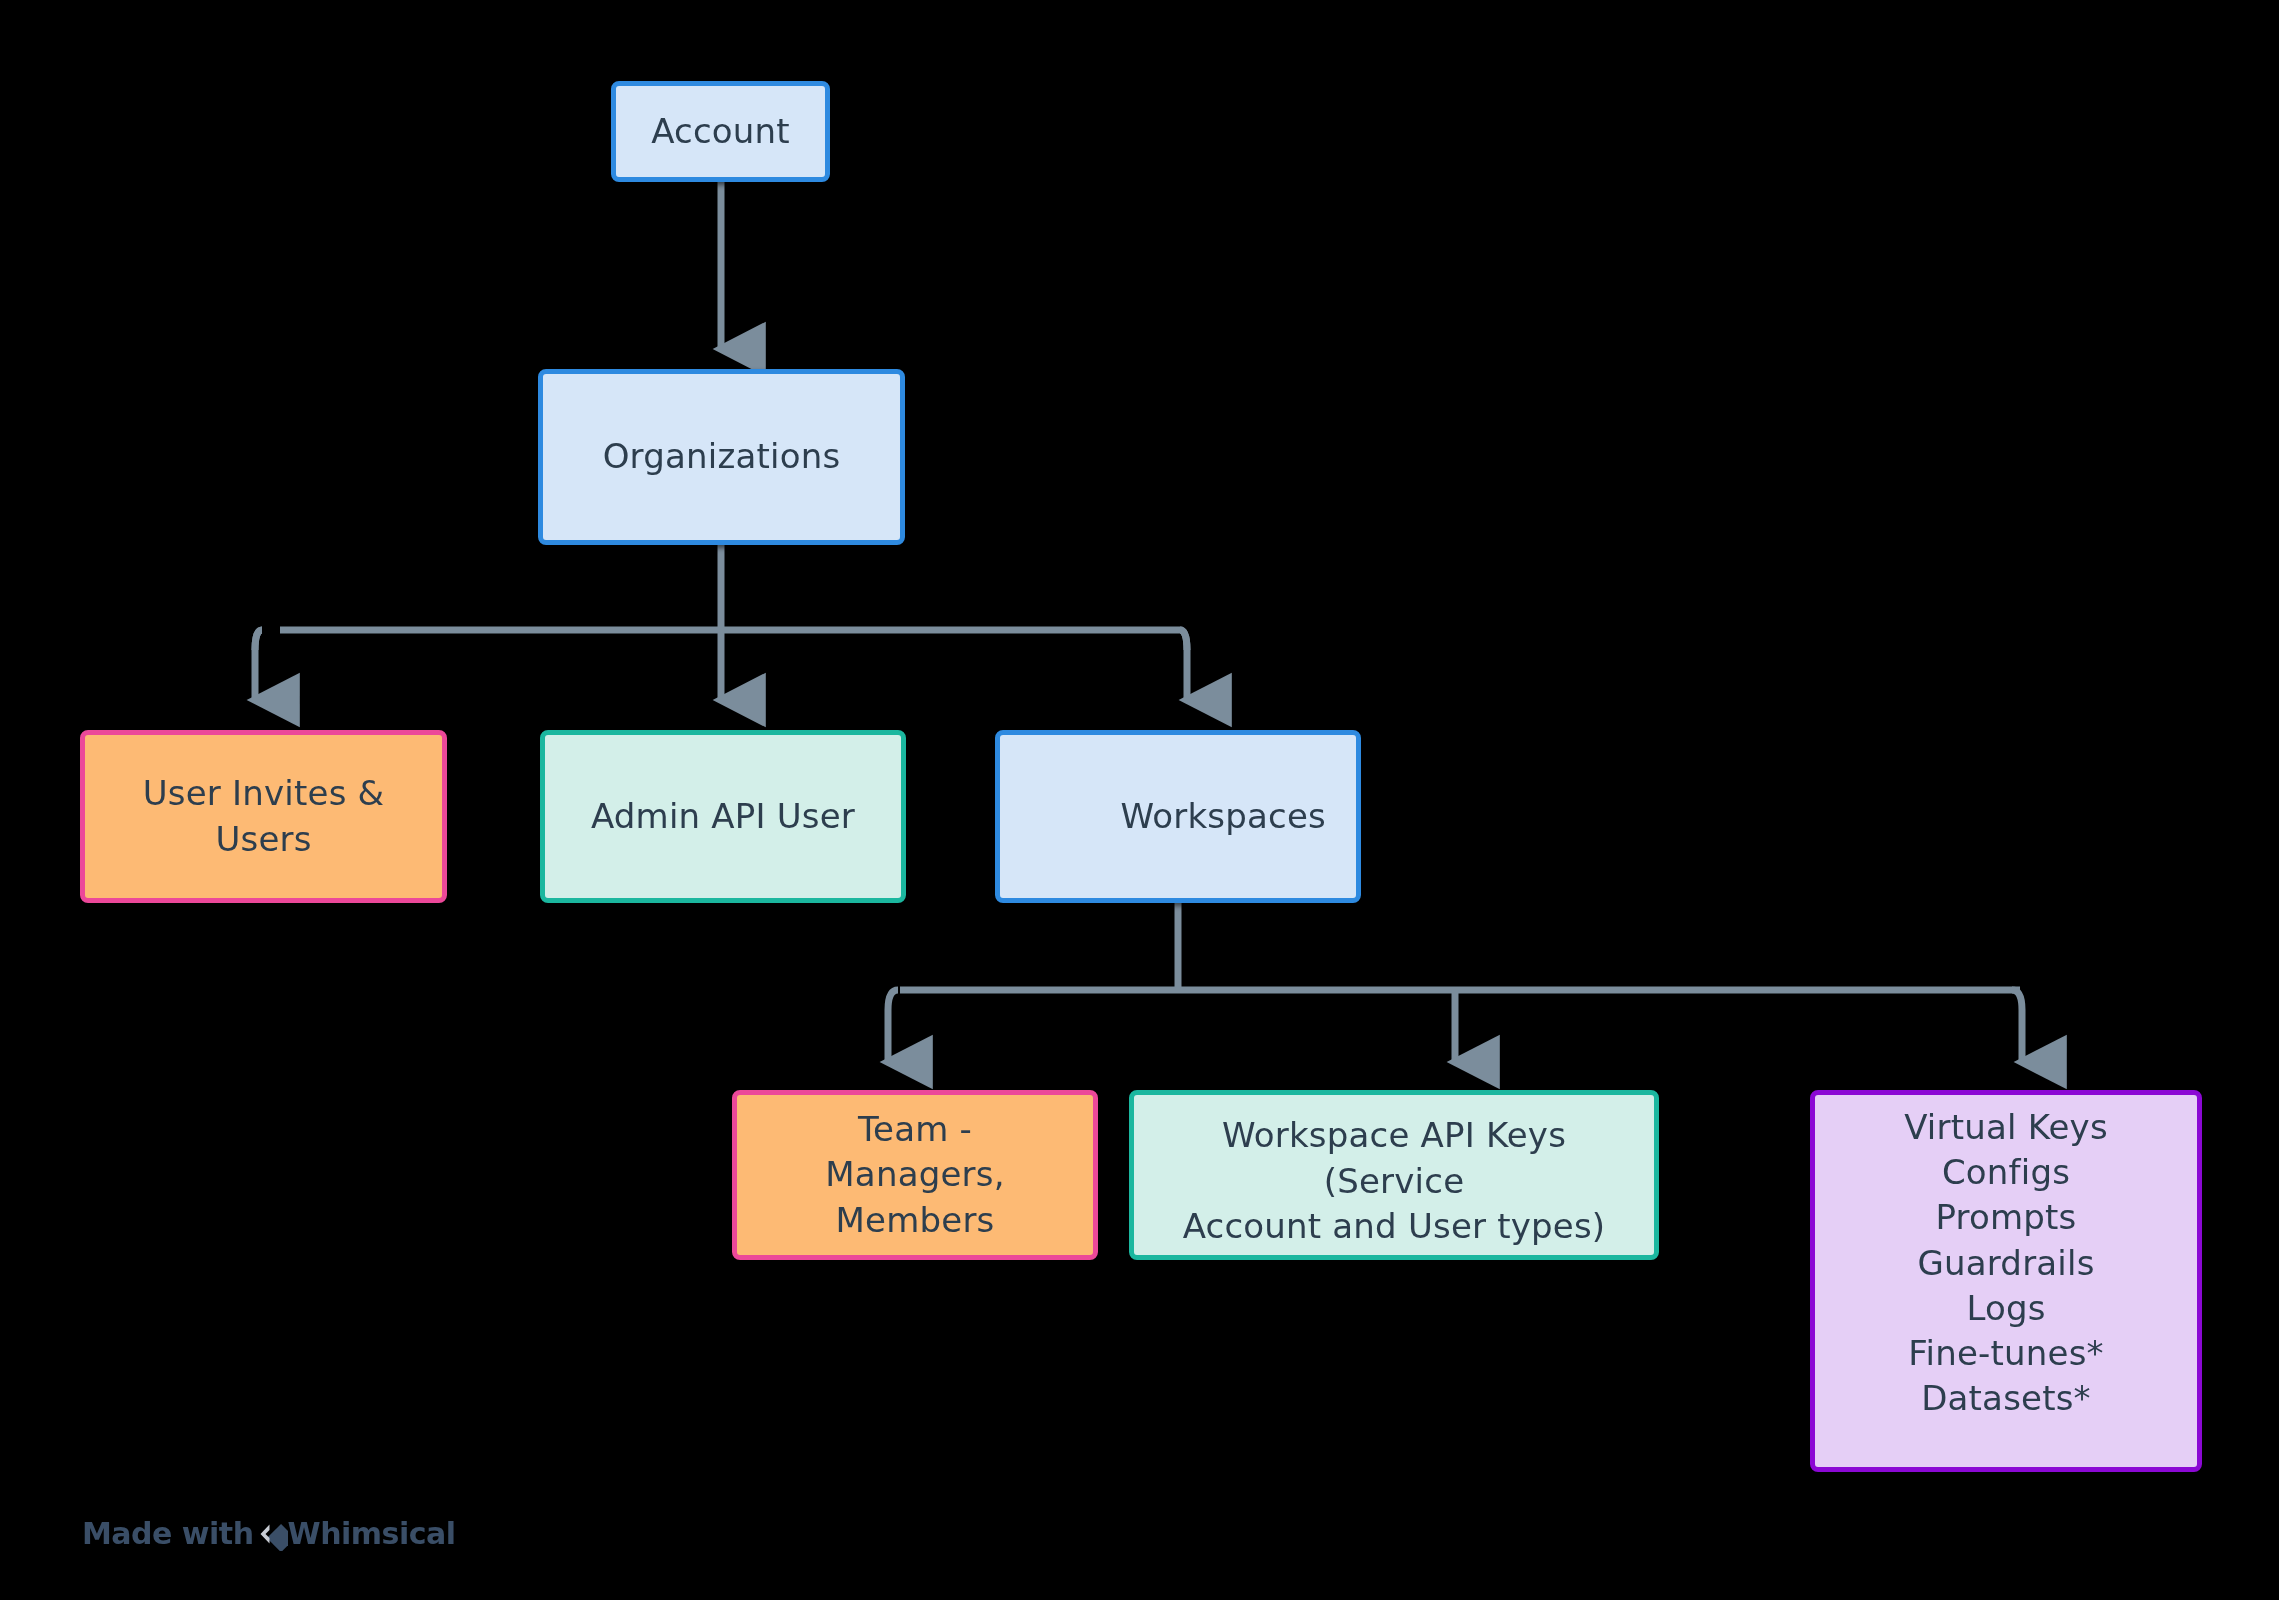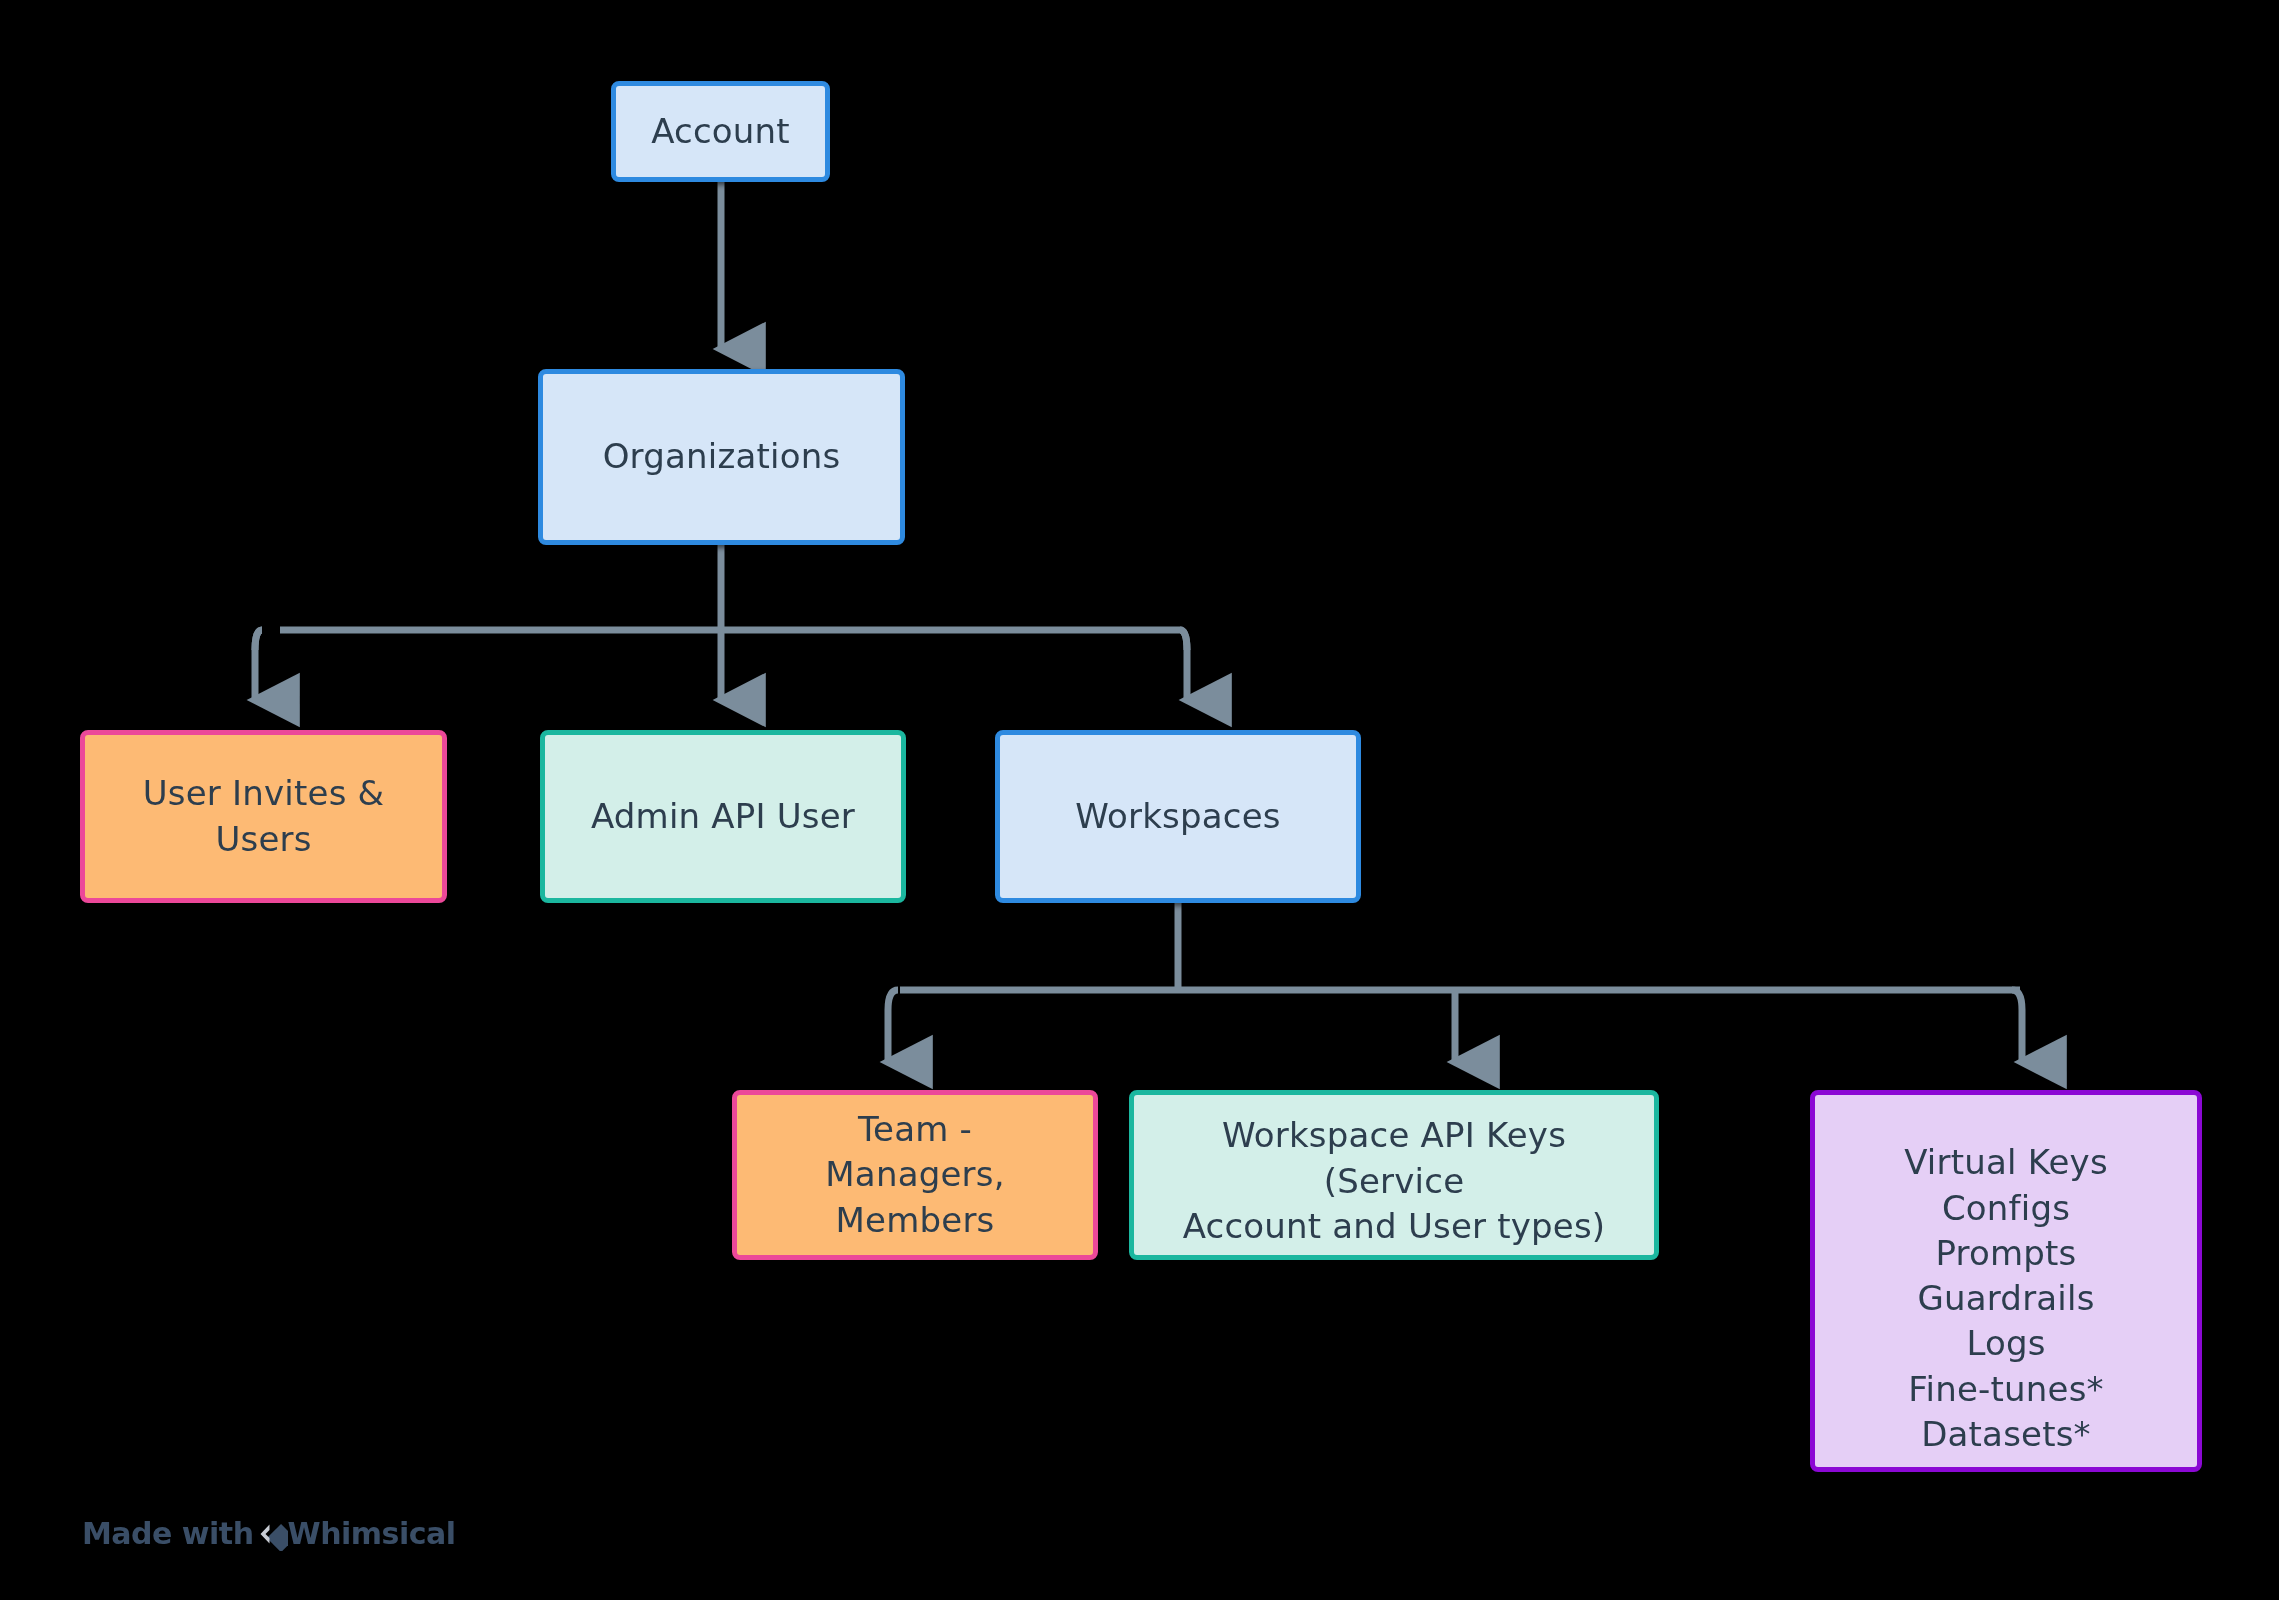--- a/index.html
+++ b/index.html
@@ -136,35 +136,35 @@
 
   <div class="node v-orange" style="left:80px; top:730px; width:367px; height:173px;">
     <span class="label">User Invites &amp;
 Users</span>
   </div>
 
   <div class="node v-teal" style="left:540px; top:730px; width:366px; height:173px;">
     <span class="label">Admin API User</span>
   </div>
 
-  <div class="node v-blue" style="left:995px; top:730px; width:366px; height:173px;">
+  <div class="node v-blue" style="left:995px; top:730px; width:366px; height:173px;text-align:right;">
     <span class="label">Workspaces</span>
   </div>
 
   <div class="node v-orange" style="left:705px; top:1090px; width:366px; height:170px;margin-left:27px;">
     <span class="label">Team - Managers,
 Members</span>
   </div>
 
   <div class="node v-teal" style="left:1129px; top:1090px; width:530px; height:170px;align-items:flex-end;">
     <span class="label">Workspace API Keys (Service
 Account and User types)</span>
   </div>
 
-  <div class="node v-purple" style="left:1810px; top:1090px; width:392px; height:382px; flex-direction:column; justify-content:flex-end; padding:10px;">
+  <div class="node v-purple" style="left:1810px; top:1090px; width:392px; height:382px; flex-direction:column; justify-content:flex-start; padding:10px;">
     <span class="label">Virtual Keys
 Configs
 Prompts
 Guardrails
 Logs
 Fine-tunes*
 Datasets*</span>
   </div>
 
   <div id="watermark">

